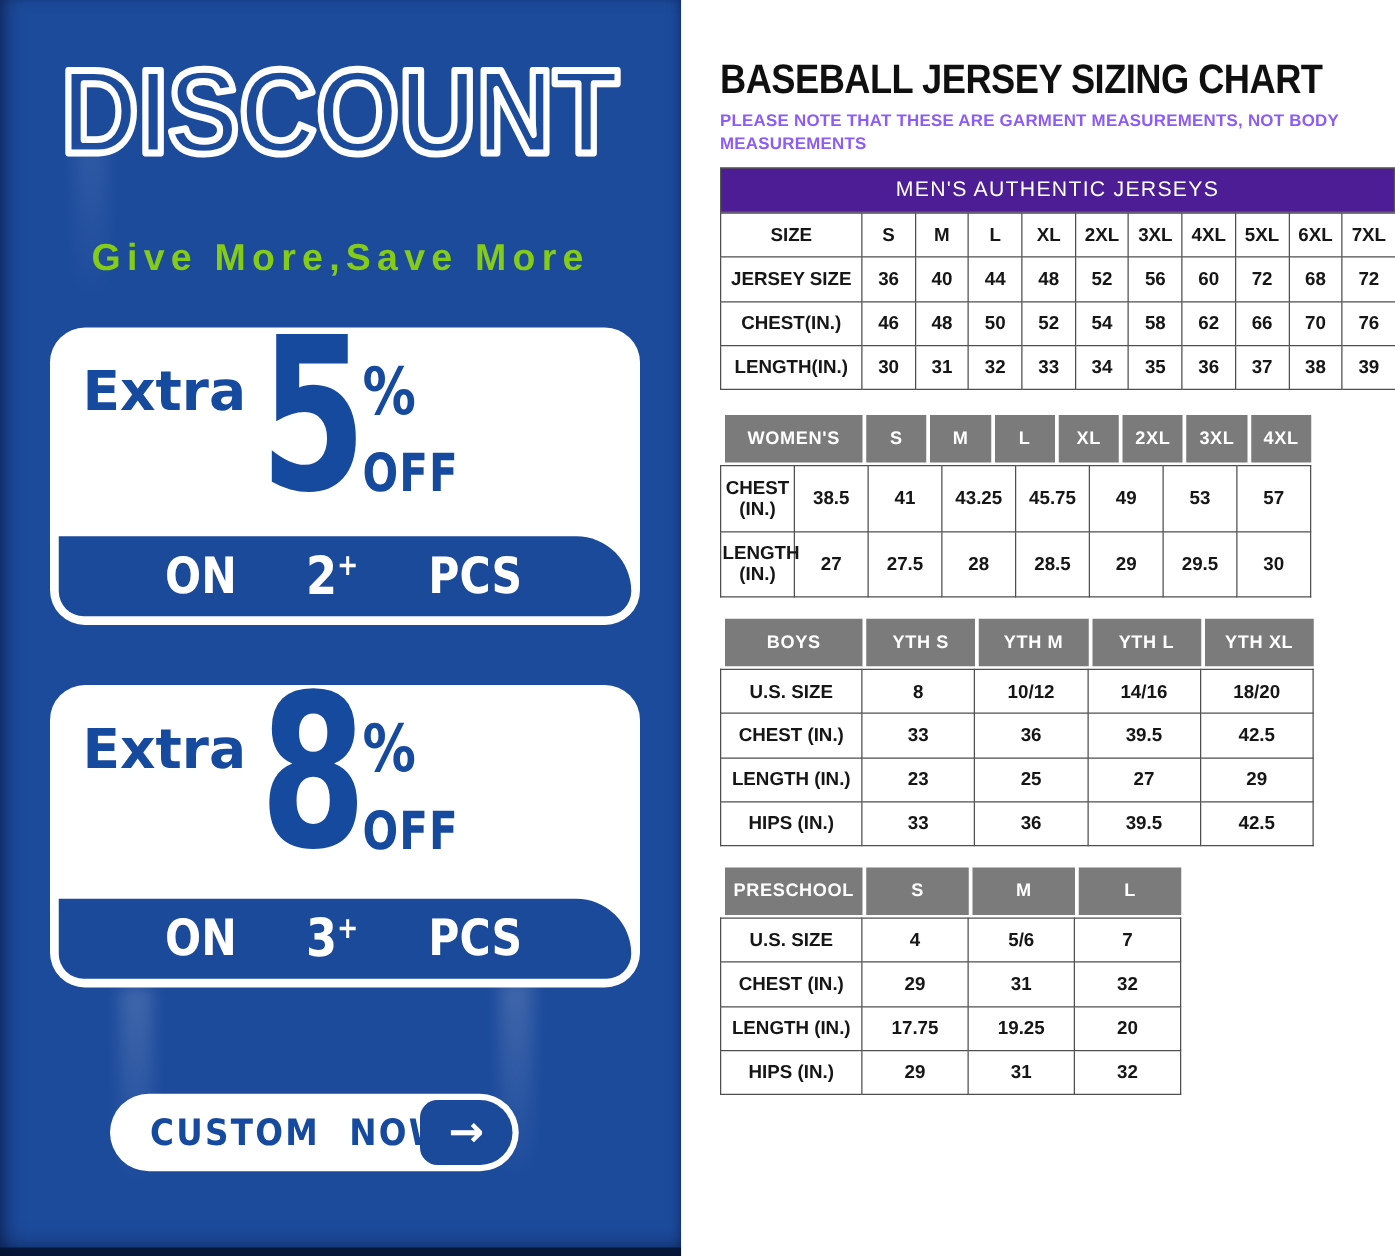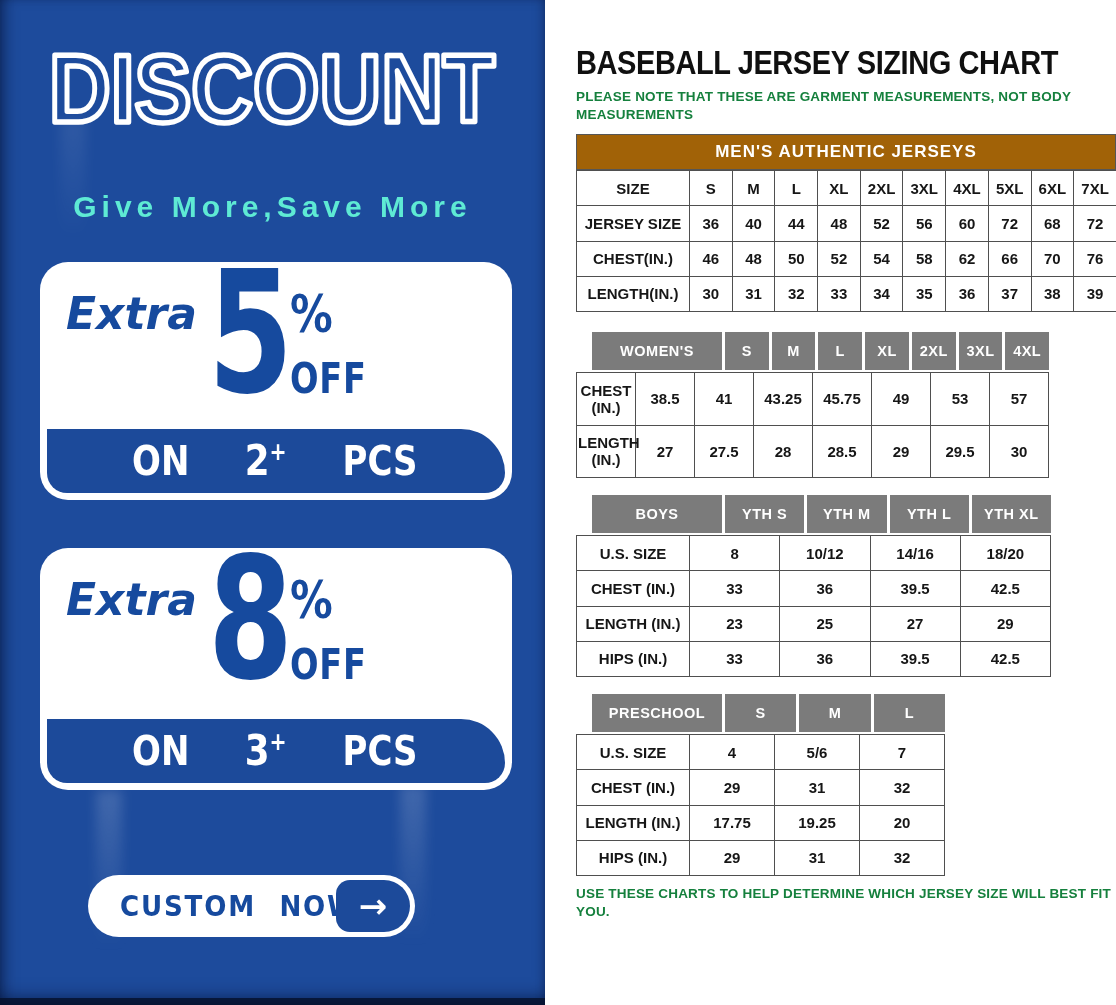--- a/index.html
+++ b/index.html
@@ -18,31 +18,31 @@
   }
   .streak{position:absolute;width:26px;height:160px;background:linear-gradient(to bottom,rgba(255,255,255,.16),rgba(255,255,255,0));filter:blur(6px);}
   .streak.s1{left:96px;top:790px;}
   .streak.s2{left:400px;top:785px;}
   .streak.s3{left:60px;top:120px;height:120px;opacity:.5;}
   .promo-bottom-edge{position:absolute;left:0;bottom:0;width:100%;height:7px;background:rgba(5,16,42,.8);}
 
   .discount-svg{position:absolute;left:40px;top:32px;}
   .tagline{
     position:absolute;left:0;top:190px;width:100%;text-align:center;
-    color:#5eead4;font-weight:bold;font-size:30px;letter-spacing:5px;white-space:nowrap;
+    color:#84cc16;font-weight:bold;font-size:30px;letter-spacing:5px;white-space:nowrap;
   }
 
   .offer-card{
     position:absolute;left:40px;width:472px;background:#fff;border-radius:28px;
   }
   .offer-card.c1{top:262px;height:238px;}
   .offer-card.c2{top:548px;height:242px;}
   .offer-extra{
     position:absolute;left:26px;top:26px;color:#164a9e;font-weight:bold;font-size:44px;
-    font-family:"DejaVu Sans", sans-serif;letter-spacing:0px;font-style:italic;
+    font-family:"DejaVu Sans", sans-serif;letter-spacing:0px;
   }
   .big-num{
     position:absolute;left:168px;top:-14px;color:#164a9e;font-weight:bold;font-size:170px;line-height:1;
     font-family:"DejaVu Sans", sans-serif;transform:scaleX(.72);transform-origin:left top;
   }
   .pct-sign{
     position:absolute;left:250px;top:26px;color:#164a9e;font-weight:bold;font-size:52px;line-height:1;
     font-family:"DejaVu Sans", sans-serif;transform:scaleX(.82);transform-origin:left top;
   }
   .off-word{
@@ -79,27 +79,27 @@
   
   .chart{
     position:relative;width:571px;height:1005px;flex:none;background:#fff;
     padding:0;box-sizing:border-box;
   }
   .chart-inner{padding:44px 0 0 31px;}
   .chart-title{
     font-size:33px;font-weight:800;color:#101010;letter-spacing:-.5px;white-space:nowrap;
     transform:scaleX(.88);transform-origin:left center;display:inline-block;margin:0;
   }
-  .note{color:#15803d;font-weight:bold;font-size:13.5px;line-height:1.3;max-width:520px;margin-top:6px;letter-spacing:.2px;}
+  .note{color:#8b5cf6;font-weight:bold;font-size:13.5px;line-height:1.3;max-width:520px;margin-top:6px;letter-spacing:.2px;}
   .note.bottom{margin-top:9px;max-width:540px;}
 
   .mens-banner{
-    width:538px;height:34px;margin-top:11px;background:#a16207;border:1px solid #565656;
+    width:538px;height:34px;margin-top:11px;background:#4c1d95;border:1px solid #565656;
     display:flex;align-items:center;justify-content:center;
-    color:#fff;font-weight:bold;font-size:17px;letter-spacing:1px;
+    color:#fff;font-weight:normal;font-size:17px;letter-spacing:1px;
   }
   table.sizes{border-collapse:collapse;table-layout:fixed;}
   table.sizes td{
     border:1.5px solid #4f4f4f;text-align:center;vertical-align:middle;
     font-weight:bold;font-size:15px;color:#161616;padding:8.5px 1px;line-height:1.15;
   }
   .t-mens{width:541px;}
   .t-mens td{padding:9.5px 1px;margin-top:20px;}
   .t-womens{width:473px;}
   .t-boys{width:475px;}
@@ -107,21 +107,21 @@
 
   .thead{display:flex;margin-bottom:2px;}
   .thead.w-womens{width:473px;margin-top:20px;}
   .thead.w-boys{width:475px;margin-top:17px;}
   .thead.w-preschool{width:369px;margin-top:17px;}
   .hseg{
     flex:1;margin-left:3px;background:#7b7b7b;height:38px;
     display:flex;align-items:center;justify-content:center;
     color:#fff;font-weight:bold;font-size:14.5px;letter-spacing:.5px;
   }
-  .hseg.hfirst{flex:none;width:130px;margin-left:16px;}
+  .hseg.hfirst{flex:none;width:110px;margin-left:4px;}
 </style>
 </head>
 <body>
 
 <div class="page">
 
   <div class="promo">
     <div class="streak s1"></div>
     <div class="streak s2"></div>
     <div class="streak s3"></div>
@@ -332,17 +332,16 @@
             </tr>
             <tr>
               <td>HIPS (IN.)</td>
               <td>29</td>
               <td>31</td>
               <td>32</td>
             </tr>
           </tbody>
         </table>
 
-      <div class="note bottom">USE THESE CHARTS TO HELP DETERMINE WHICH JERSEY SIZE WILL BEST FIT YOU.</div>
     </div>
   </div>
 
 </div>
 
 </body></html>

